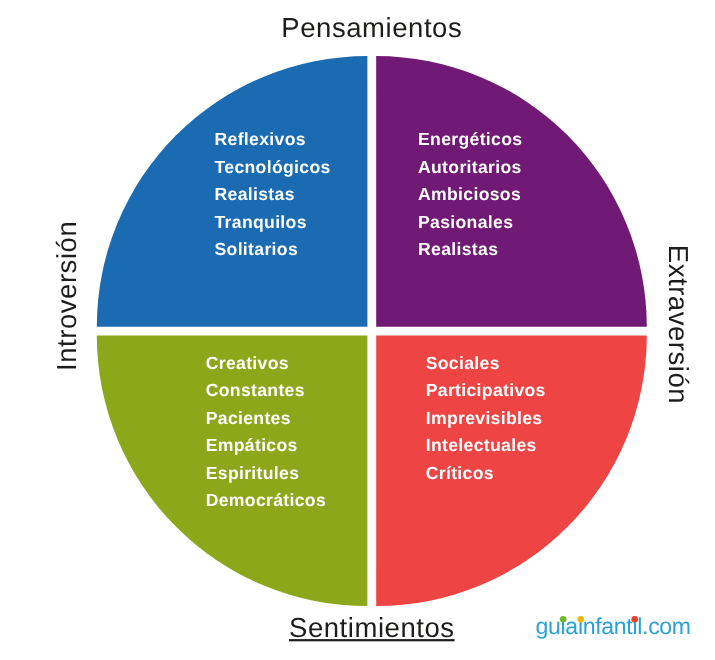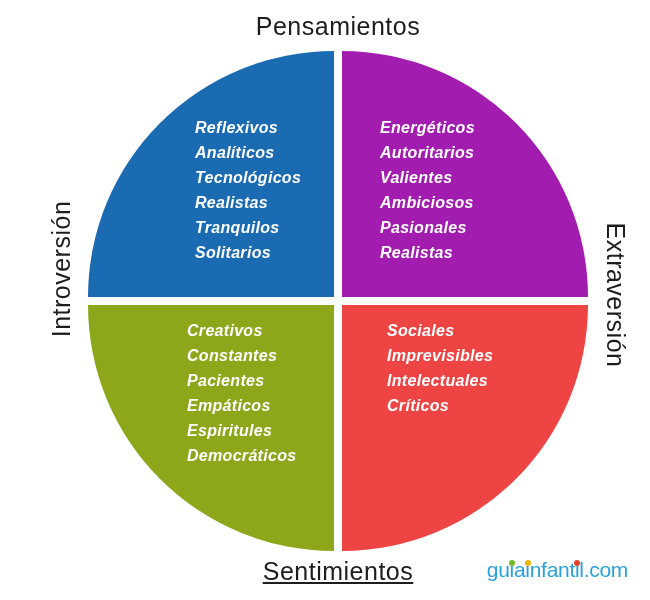--- a/index.html
+++ b/index.html
@@ -52,21 +52,20 @@
   .trait-list {
     list-style: none;
     margin: 0; padding: 0;
     position: absolute;
     color: #ffffff;
     font-size: 16px;
     font-weight: bold;
     line-height: 25px;
     letter-spacing: 0.3px;
     white-space: nowrap;
-    font-style: italic;
   }
   .tl-blue   { left: 107px; top: 64px; }
   .tl-red    { left: 38px;  top: 64px; }
   .tl-green  { left: 99px;  top: 13px; }
   .tl-yellow { left: 45px;  top: 13px; }
   
   .logo {
     position: absolute;
     right: 22px; top: 558px;
     font-size: 21px;
@@ -92,53 +91,52 @@
   <div class="axis axis-top">Pensamientos</div>
   <div class="axis axis-bottom">Sentimientos</div>
   <div class="axis axis-left">Introversión</div>
   <div class="axis axis-right">Extraversión</div>
 
   <div class="wheel">
 
     <div class="quad q-tl" style="background: rgb(26, 107, 178);">
       <ul class="trait-list tl-blue">
         <li>Reflexivos</li>
-        <li>Analíticos</li>
         <li>Tecnológicos</li>
         <li>Realistas</li>
         <li>Tranquilos</li>
         <li>Solitarios</li>
       </ul>
     </div>
 
-    <div class="quad q-tr" style="background: #a21caf; padding-left: 11px;">
+    <div class="quad q-tr" style="background: #701a75; padding-left: 11px;">
       <ul class="trait-list tl-red">
         <li>Energéticos</li>
         <li>Autoritarios</li>
-        <li>Valientes</li>
         <li>Ambiciosos</li>
         <li>Pasionales</li>
         <li>Realistas</li>
       </ul>
     </div>
 
     <div class="quad q-bl" style="background: rgb(140, 167, 26);">
       <ul class="trait-list tl-green">
         <li>Creativos</li>
         <li>Constantes</li>
         <li>Pacientes</li>
         <li>Empáticos</li>
         <li>Espiritules</li>
         <li>Democráticos</li>
       </ul>
     </div>
 
     <div class="quad q-br" style="background: #ef4444;">
       <ul class="trait-list tl-yellow">
         <li>Sociales</li>
+        <li>Participativos</li>
         <li>Imprevisibles</li>
         <li>Intelectuales</li>
         <li>Críticos</li>
       </ul>
     </div>
 
   </div>
 
   <div class="logo" style="color: rgb(41, 162, 219);">
     <span class="logo-seg">gu</span><span class="logo-seg"><span class="logo-dot" style="background: rgb(118, 184, 42);"></span><span>i</span></span><span class="logo-seg">a</span><span class="logo-seg"><span class="logo-dot" style="background: rgb(242, 183, 5);"></span><span>i</span></span><span class="logo-seg">nfant</span><span class="logo-seg"><span class="logo-dot" style="background: rgb(230, 64, 42);"></span><span>i</span></span><span class="logo-seg">l.com</span>

